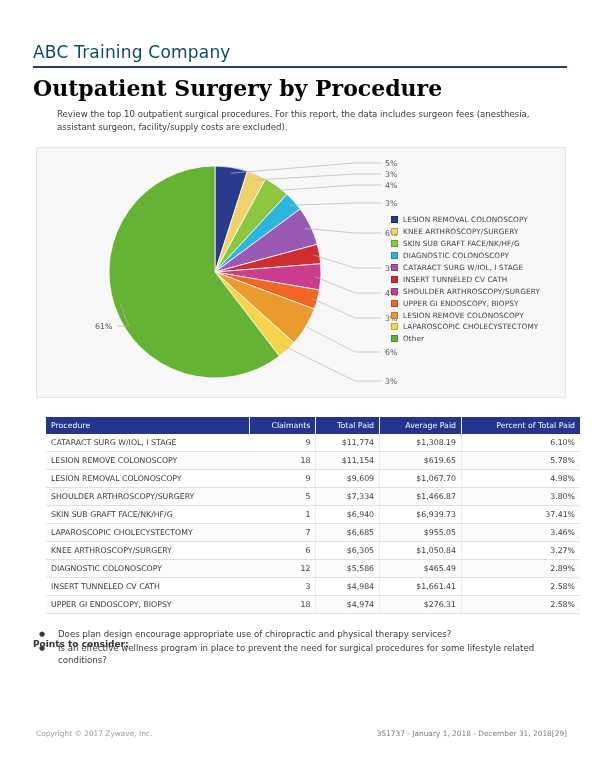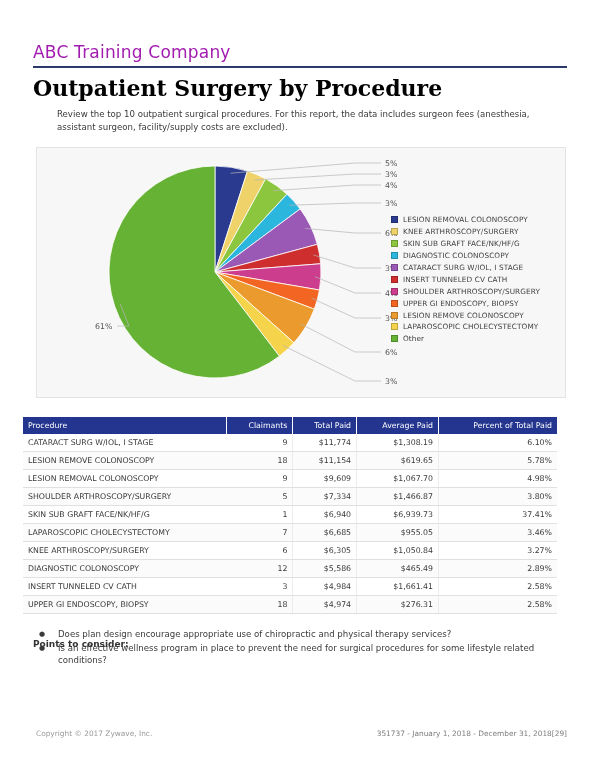--- a/index.html
+++ b/index.html
@@ -22,21 +22,21 @@
     width: 600px;
     height: 776px;
   }
 
   
   .company-name {
     position: absolute;
     left: 33px;
     top: 42px;
     font-size: 17px;
-    color: #a21caf;
+    color: #0c4a6e;
     letter-spacing: 0.2px;
     font-weight: 400;
     white-space: nowrap;
   }
   .header-rule {
     position: absolute;
     left: 33px;
     top: 66px;
     width: 534px;
     height: 2px;
@@ -117,21 +117,21 @@
   .callout {
     position: absolute;
     font-size: 7.8px;
     color: #555555;
     white-space: nowrap;
   }
 
   
   .data-table {
     position: absolute;
-    left: 23px;
+    left: 46px;
     top: 417px;
     width: 534px;
     border-collapse: collapse;
     font-size: 7.8px;
   }
   .data-table th {
     background: #23358f;
     color: #ffffff;
     font-weight: normal;
     padding: 4px 5px;

